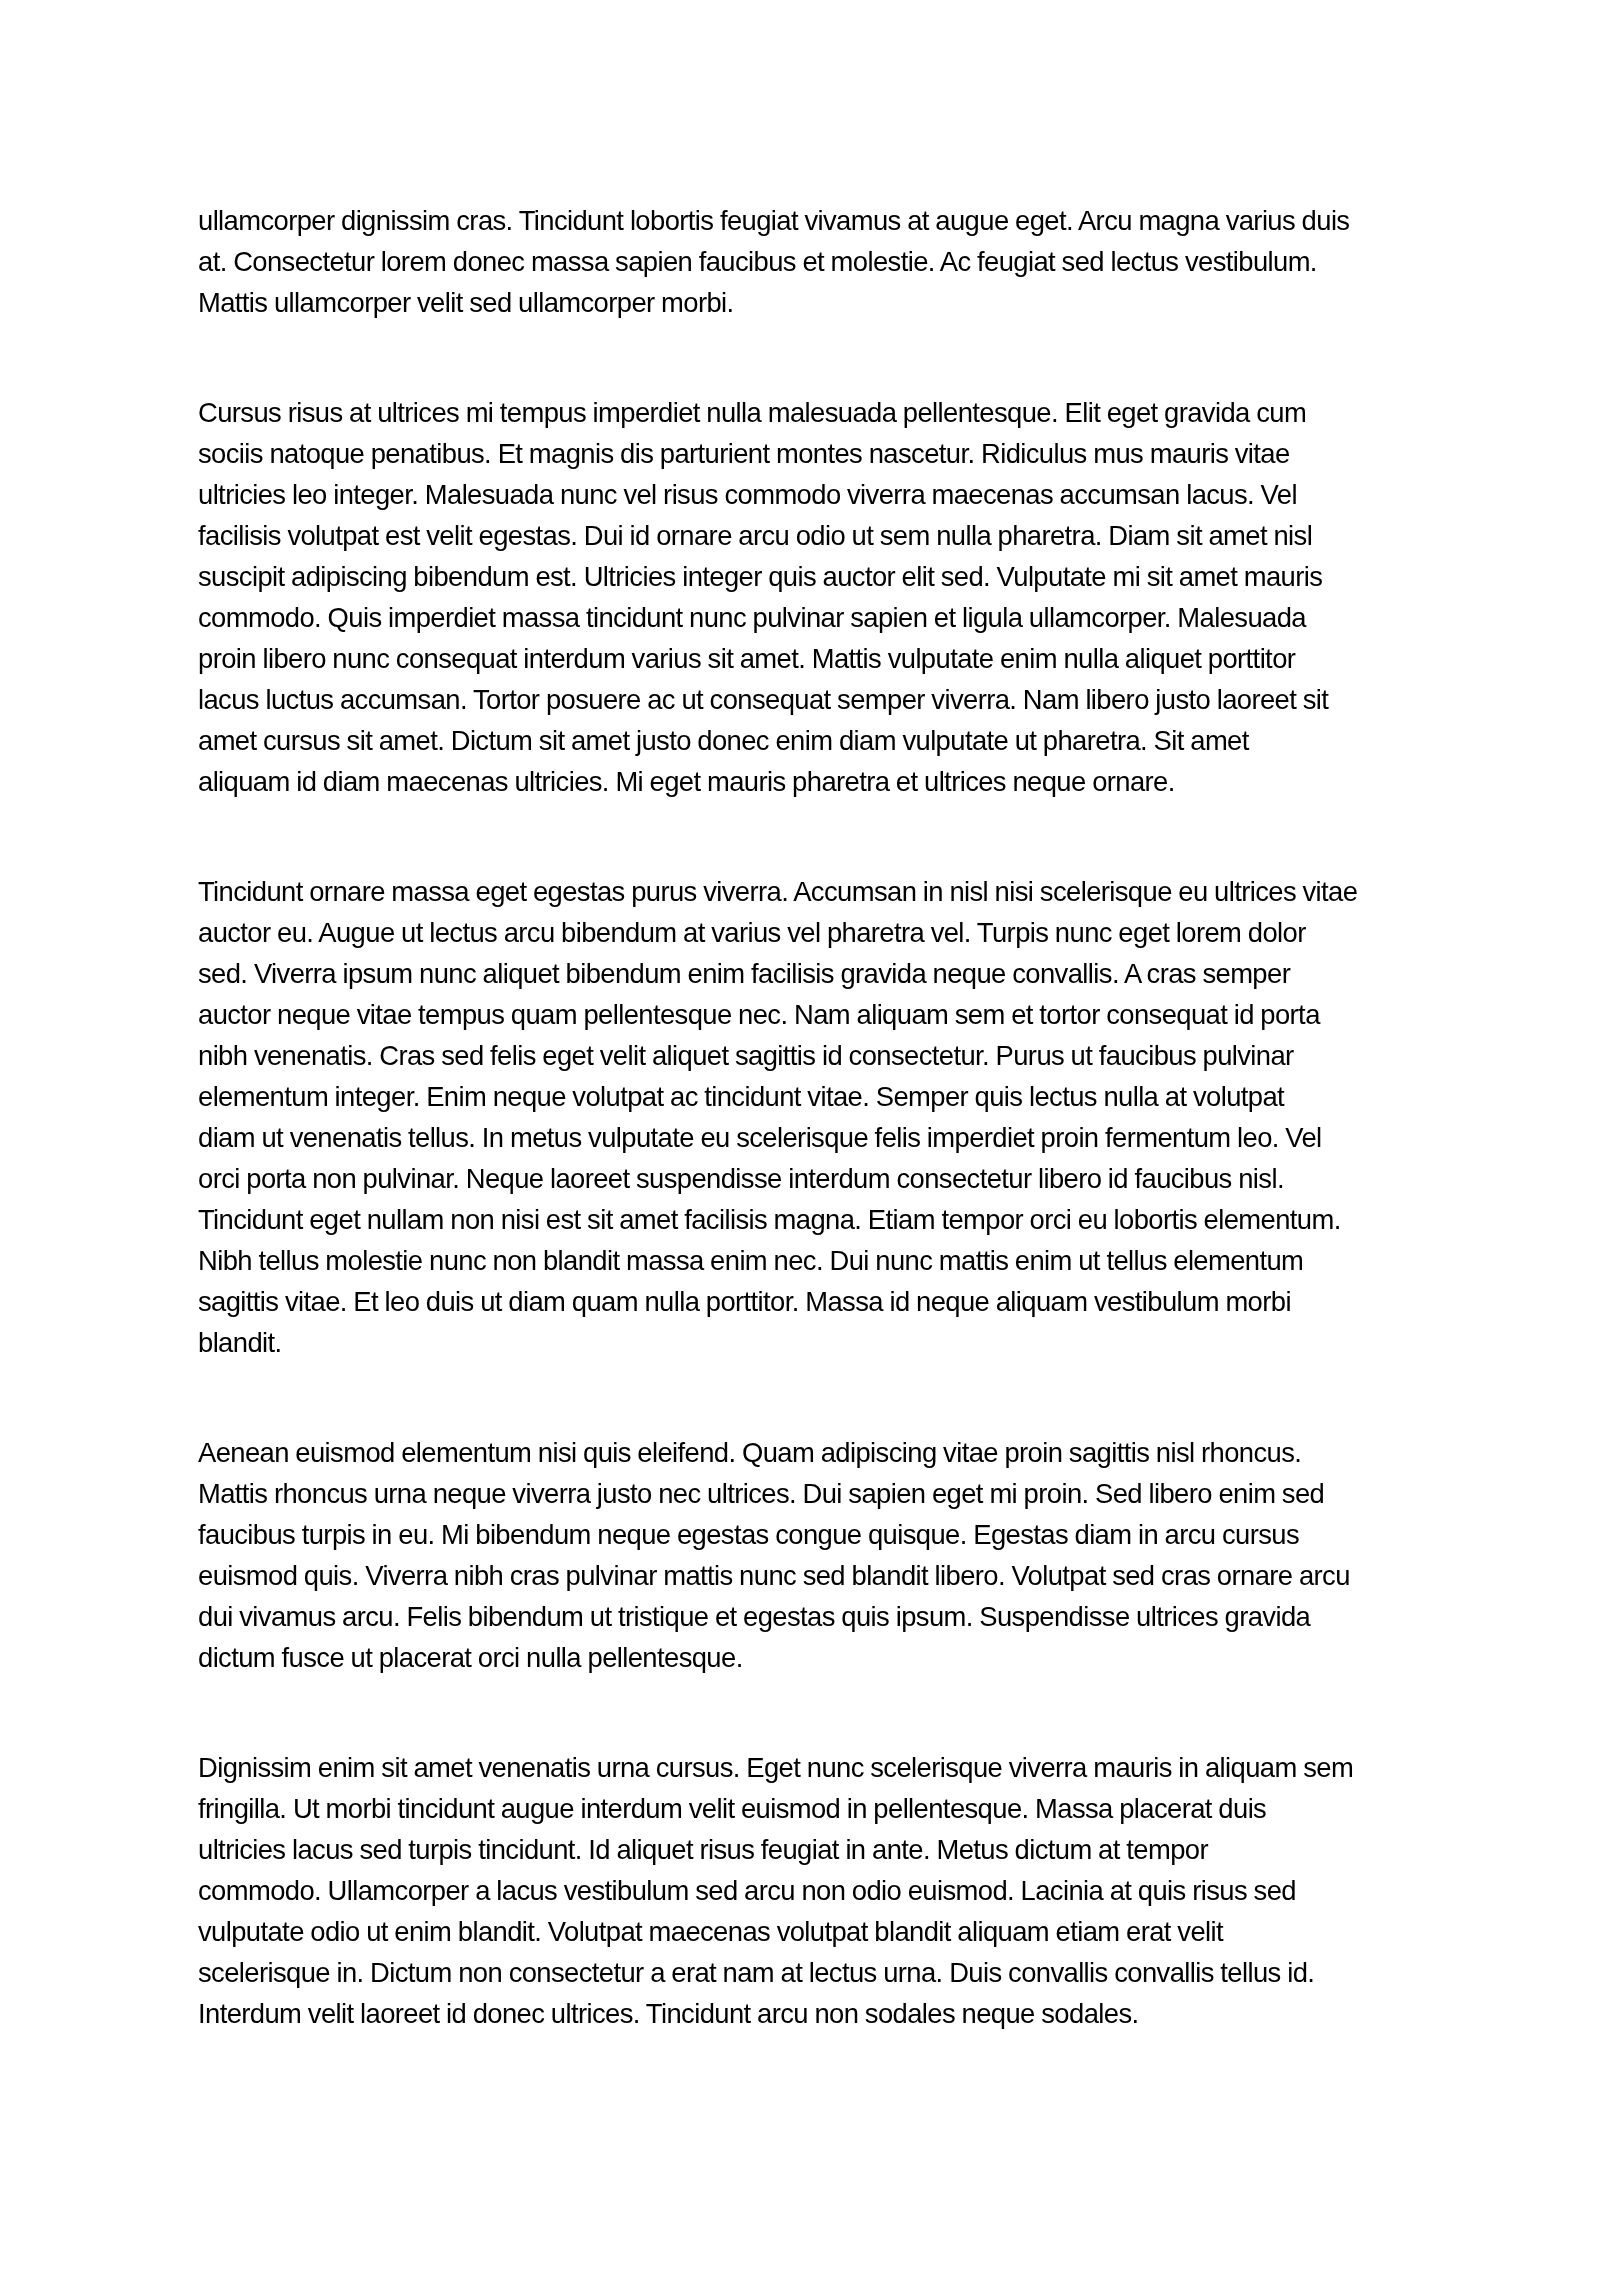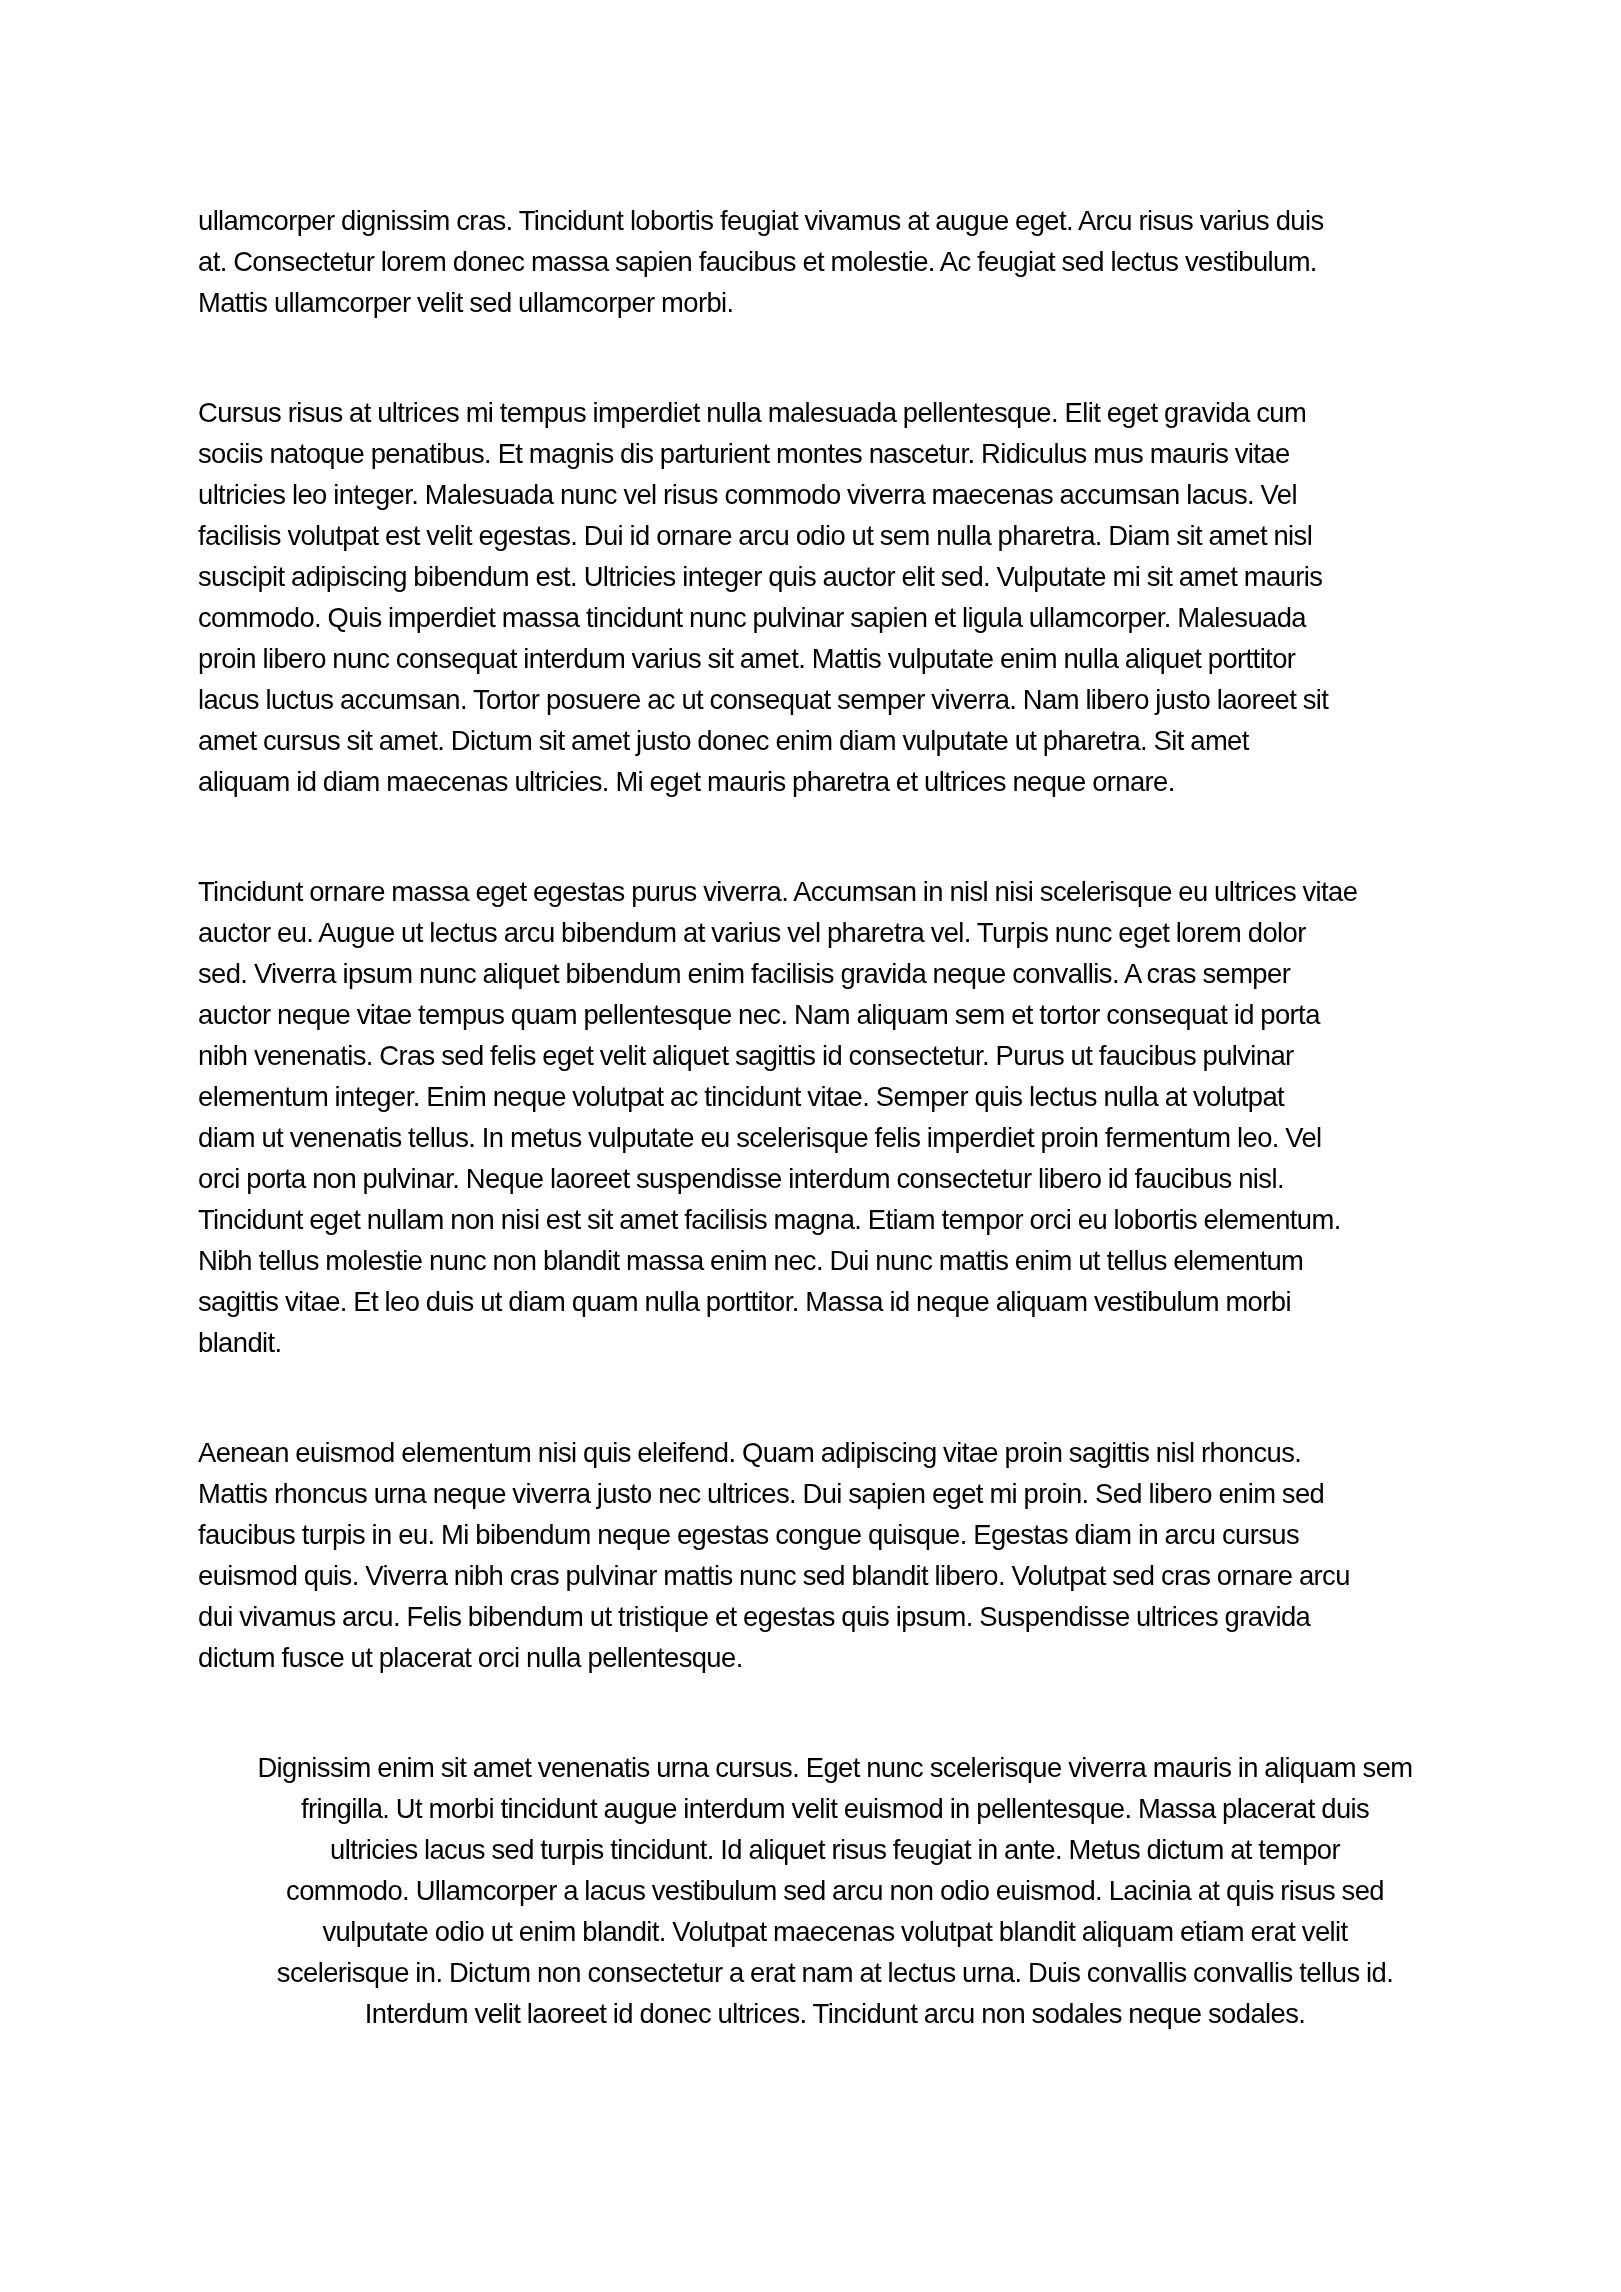--- a/index.html
+++ b/index.html
@@ -26,29 +26,28 @@
     font-size: 27.4px;
     line-height: 41px;
     letter-spacing: -0.6px;
     word-spacing: -0.5px;
     white-space: pre;          
     margin: 0 0 69px 0;
     color: #000000;
   }
   .para:last-child {
     margin-bottom: 12px;
-    text-align: center;
   }
 </style>
 </head>
 <body>
 
 <div class="page">
   <div class="text-block">
-    <p class="para">ullamcorper dignissim cras. Tincidunt lobortis feugiat vivamus at augue eget. Arcu risus varius duis
+    <p class="para">ullamcorper dignissim cras. Tincidunt lobortis feugiat vivamus at augue eget. Arcu magna varius duis
 at. Consectetur lorem donec massa sapien faucibus et molestie. Ac feugiat sed lectus vestibulum.
 Mattis ullamcorper velit sed ullamcorper morbi.</p>
     <p class="para">Cursus risus at ultrices mi tempus imperdiet nulla malesuada pellentesque. Elit eget gravida cum
 sociis natoque penatibus. Et magnis dis parturient montes nascetur. Ridiculus mus mauris vitae
 ultricies leo integer. Malesuada nunc vel risus commodo viverra maecenas accumsan lacus. Vel
 facilisis volutpat est velit egestas. Dui id ornare arcu odio ut sem nulla pharetra. Diam sit amet nisl
 suscipit adipiscing bibendum est. Ultricies integer quis auctor elit sed. Vulputate mi sit amet mauris
 commodo. Quis imperdiet massa tincidunt nunc pulvinar sapien et ligula ullamcorper. Malesuada
 proin libero nunc consequat interdum varius sit amet. Mattis vulputate enim nulla aliquet porttitor
 lacus luctus accumsan. Tortor posuere ac ut consequat semper viverra. Nam libero justo laoreet sit

